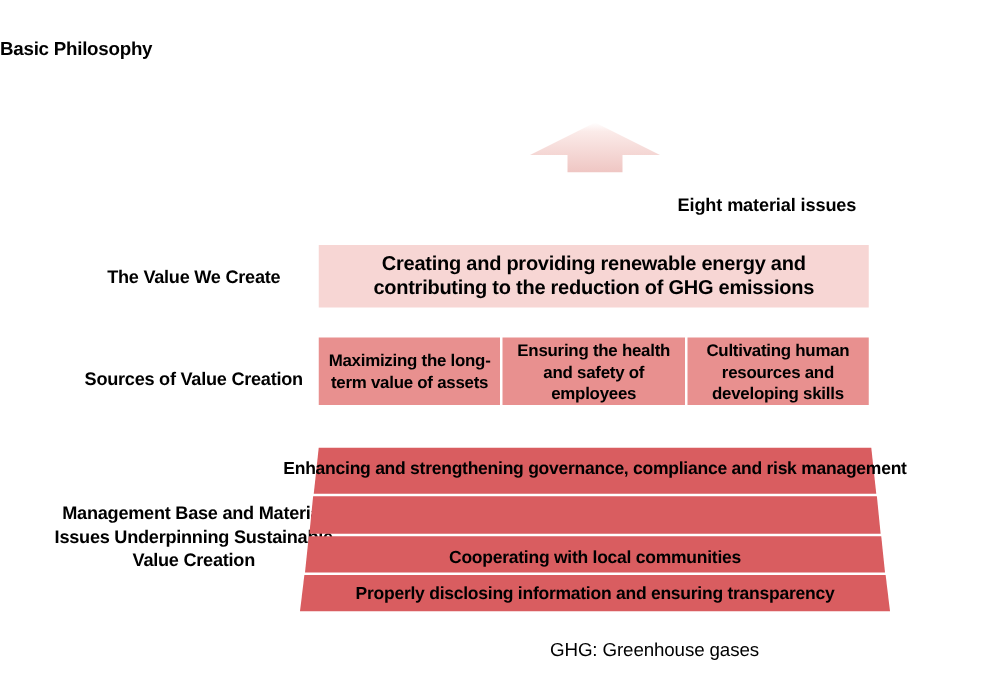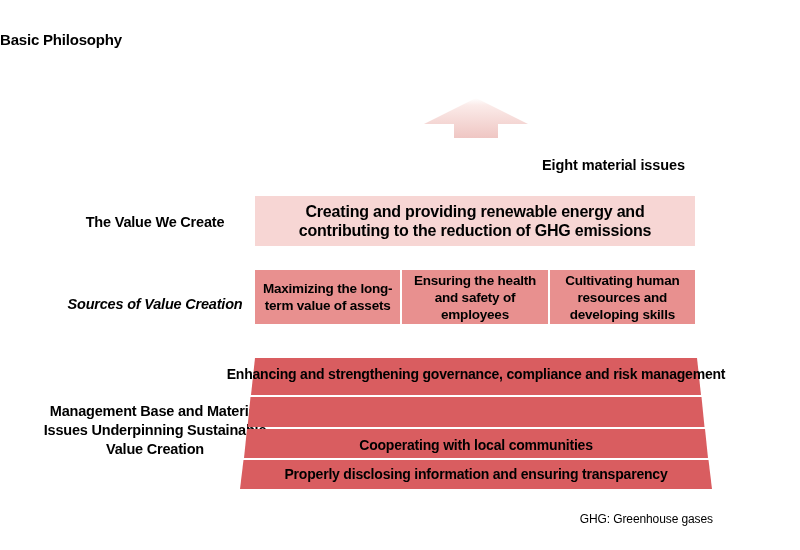--- a/index.html
+++ b/index.html
@@ -69,21 +69,21 @@
     left: 0px;
     width: 252px;
     text-align: center;
     font-size: 14.5px;
     font-weight: bold;
     line-height: 19px;
     letter-spacing: -0.2px;
     margin-left: 29px;
   }
   #label-value-we-create { top: 213px; }
-  #label-sources-of-value { top: 295px; font-style: italic; }
+  #label-sources-of-value { top: 295px; }
   #label-management-base { top: 402px; }
 
   
   #value-band {
     position: absolute;
     left: 255px;
     top: 196px;
     width: 440px;
     height: 50px;
     background: #f7d6d4;
@@ -153,22 +153,22 @@
   #pyr-text-1 { top: 49px; }
   #pyr-text-2 { top: 79px; }
   #pyr-text-3 { top: 108px; }
 
   
   #footnote {
     position: absolute;
     left: 440px;
     top: 512px;
     width: 273px;
-    text-align: right;
-    font-size: 12px;
+    text-align: left;
+    font-size: 15px;
     letter-spacing: -0.1px;
   }
 </style>
 </head>
 <body>
 
 <div id="canvas">
 
   <div id="label-basic-philosophy">Basic Philosophy</div>
 

